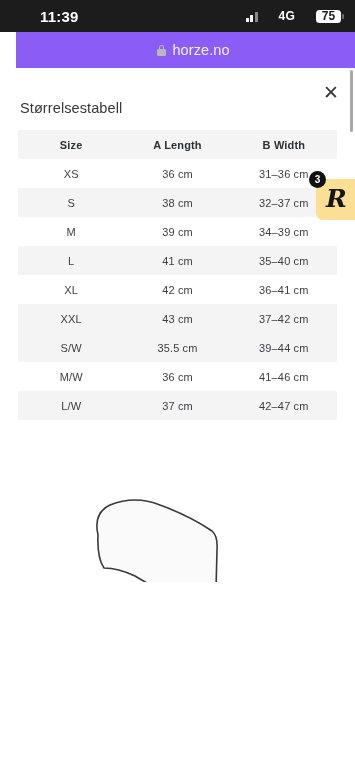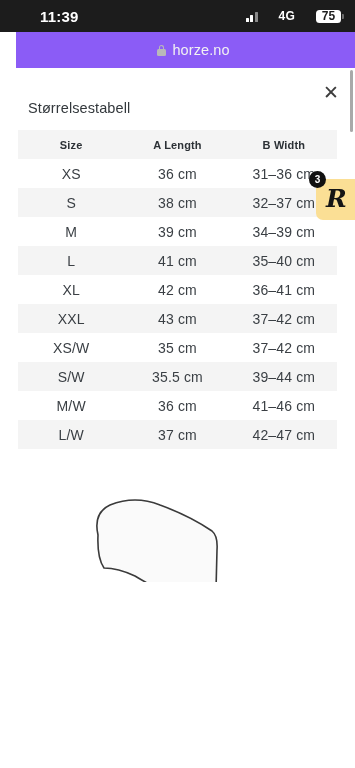--- a/index.html
+++ b/index.html
@@ -106,21 +106,20 @@
     cursor: pointer;
     background: transparent; border: none;
     font-family: "Liberation Sans", sans-serif;
   }
 
   .modal-title {
     position: absolute; top: 32px; left: 20px;
     font-size: 14.5px;
     color: #33383c;
     letter-spacing: 0.1px;
-    margin-left: 8px;
   }
 
   
   .scrollbar-track {
     position: absolute; top: 0; right: 1px;
     width: 4px; height: 700px;
     background: transparent;
   }
   .scrollbar-thumb {
     position: absolute; top: 2px; right: 1px;
@@ -131,21 +130,21 @@
 
   
   .size-table {
     position: absolute; top: 62px; left: 18px;
     width: 319px;
     border-collapse: collapse;
     table-layout: fixed;
   }
   .size-table th, .size-table td {
     text-align: center;
-    font-size: 14px;
+    font-size: 11px;
     color: #3a3f44;
     padding: 0;
     height: 29px;
     vertical-align: middle;
     letter-spacing: 0.15px;
     font-weight: normal;
   }
   .size-table th {
     font-weight: bold;
     font-size: 11px;
@@ -271,25 +270,20 @@
         <tr>
           <td>XL</td>
           <td>42 cm</td>
           <td>36–41 cm</td>
         </tr>
         <tr class="striped">
           <td>XXL</td>
           <td>43 cm</td>
           <td>37–42 cm</td>
         </tr>
-        <tr>
-          <td>XS/W</td>
-          <td>35 cm</td>
-          <td>37–42 cm</td>
-        </tr>
         <tr class="striped">
           <td>S/W</td>
           <td>35.5 cm</td>
           <td>39–44 cm</td>
         </tr>
         <tr>
           <td>M/W</td>
           <td>36 cm</td>
           <td>41–46 cm</td>
         </tr>

